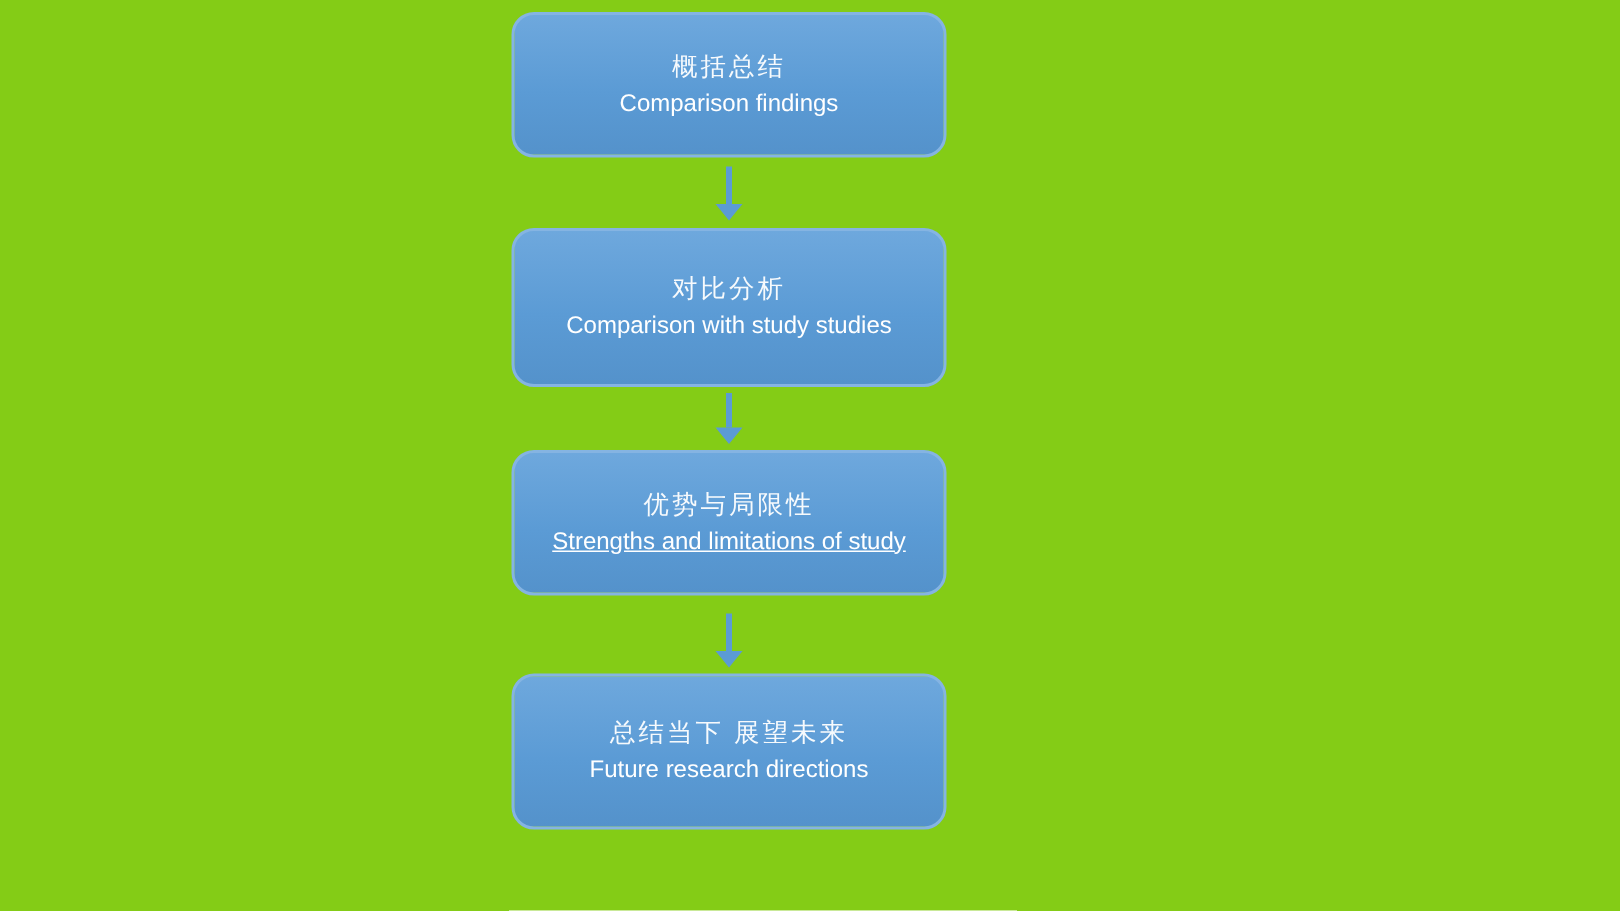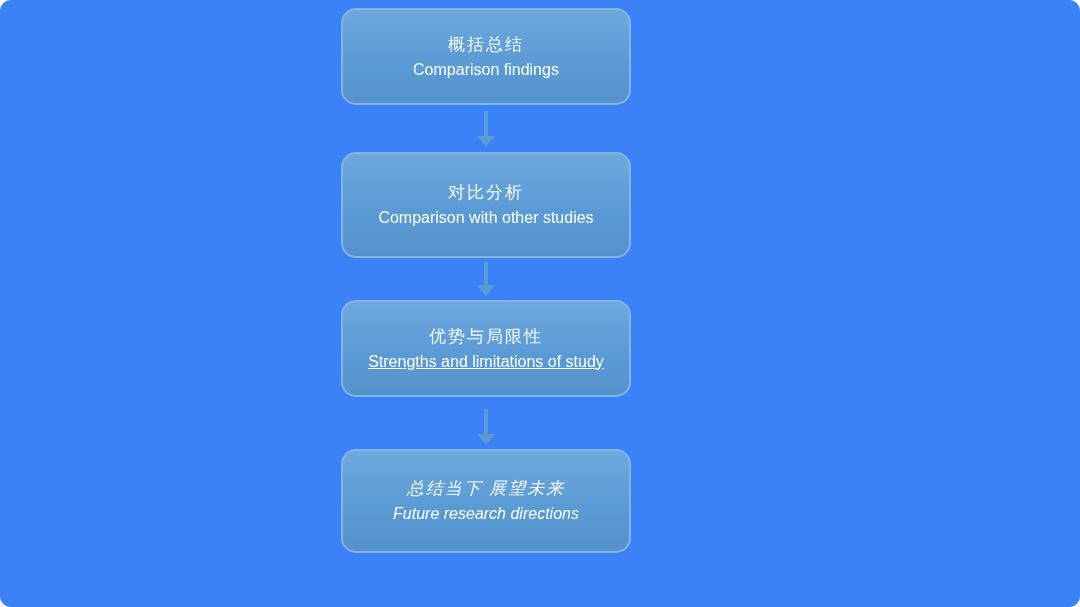--- a/index.html
+++ b/index.html
@@ -5,23 +5,22 @@
   html, body {
     margin: 0;
     padding: 0;
     background: #ffffff;
     font-family: "Liberation Sans", "DejaVu Sans", sans-serif;
   }
   .canvas {
     position: relative;
     width: 1080px;
     height: 607px;
-    background: #3b82f6;
+    background: #84cc16;
     overflow: hidden;
-    border-radius: 11px;
   }
   .flow-box {
     position: absolute;
     left: 341px;
     width: 290px;
     box-sizing: border-box;
     border-radius: 15px;
     background: linear-gradient(180deg, #6ea8dd 0%, #5b9bd5 55%, #5492cb 100%);
     border: 2px solid #85b4e2;
     color: #ffffff;
@@ -73,36 +72,36 @@
     <div class="en-label">Comparison findings</div>
   </div>
 
   <div class="arrow" style="top:111px; height:36px;">
     <div class="stem"></div>
     <div class="head"></div>
   </div>
 
   <div class="flow-box" style="top:152px; height:106px;">
     <div class="zh-label">对比分析</div>
-    <div class="en-label">Comparison with other studies</div>
+    <div class="en-label">Comparison with study studies</div>
   </div>
 
   <div class="arrow" style="top:262px; height:34px;">
     <div class="stem"></div>
     <div class="head"></div>
   </div>
 
   <div class="flow-box" style="top:300px; height:97px;">
     <div class="zh-label">优势与局限性</div>
     <div class="en-label" style="max-width:240px;text-decoration:underline;">Strengths and limitations of study</div>
   </div>
 
   <div class="arrow" style="top:409px; height:36px;">
     <div class="stem"></div>
     <div class="head"></div>
   </div>
 
-  <div class="flow-box" style="top:449px; height:104px;font-style:italic;">
+  <div class="flow-box" style="top:449px; height:104px;">
     <div class="zh-label">总结当下 展望未来</div>
     <div class="en-label">Future research directions</div>
   </div>
 
 </div>
 
 </body></html>

